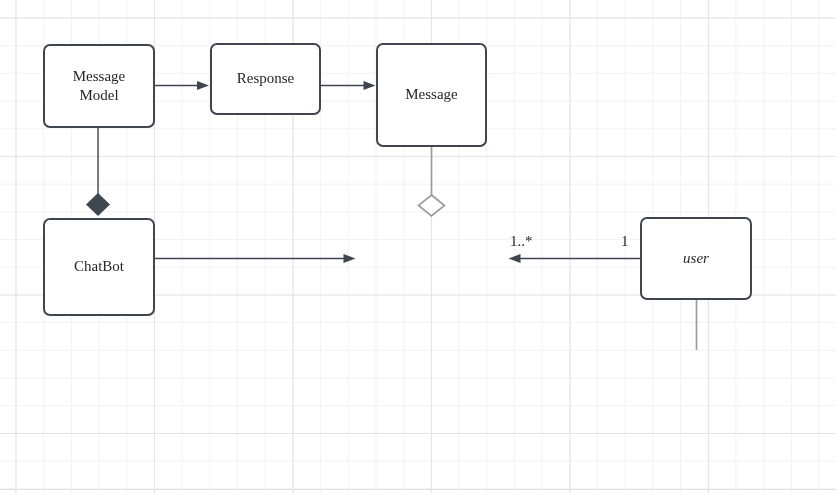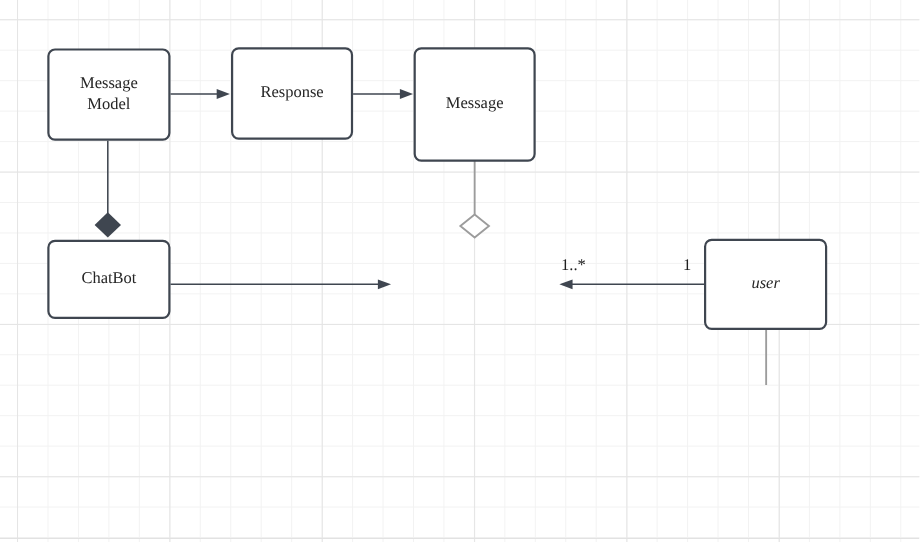--- a/index.html
+++ b/index.html
@@ -20,23 +20,23 @@
   .edges{position:absolute;left:0;top:0;width:836px;height:493px;}
   .node{
     position:absolute;box-sizing:border-box;
     background:#ffffff;border:2px solid #3f4650;border-radius:7px;
     display:flex;align-items:center;justify-content:center;
     text-align:center;font-size:15px;color:#262626;line-height:1.3;
   }
   .node-label{display:block;}
   #n-language-model{left:43px;top:44px;width:112px;height:84px;}
   #n-language-model .node-label{max-width:80px;}
-  #n-response{left:210px;top:43px;width:111px;height:84px;}
+  #n-response{left:210px;top:43px;width:111px;height:72px;}
   #n-message{left:376px;top:43px;width:111px;height:104px;}
-  #n-chatbot{left:43px;top:218px;width:112px;height:72px;}
+  #n-chatbot{left:43px;top:218px;width:112px;height:98px;}
   #n-usersession{left:356px;top:217px;width:152px;height:83px;}
   #n-user{left:640px;top:217px;width:112px;height:83px;font-style:italic;}
   #n-preference{left:647px;top:350px;width:112px;height:82px;}
   .edge-label{
     position:absolute;font-size:15px;color:#1f1f1f;
     white-space:nowrap;
   }
   #lbl-session-mult{left:510px;top:233px;}
   #lbl-user-mult{left:621px;top:233px;}
   .page-edge{position:absolute;left:0;top:489px;width:836px;height:1px;background:#e2e2e2;}

